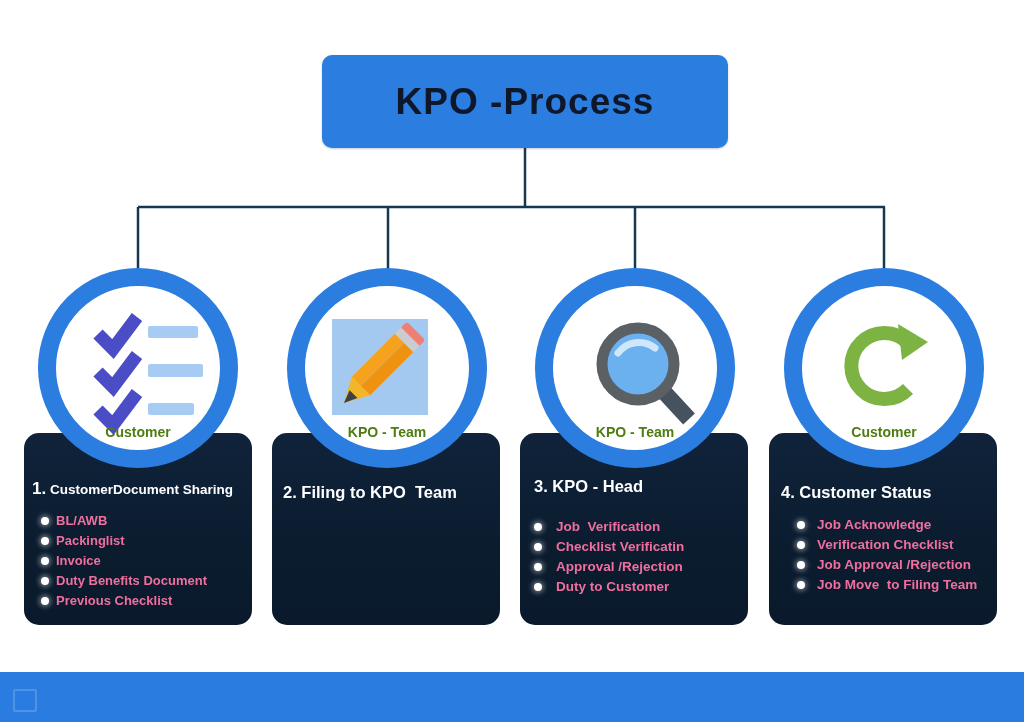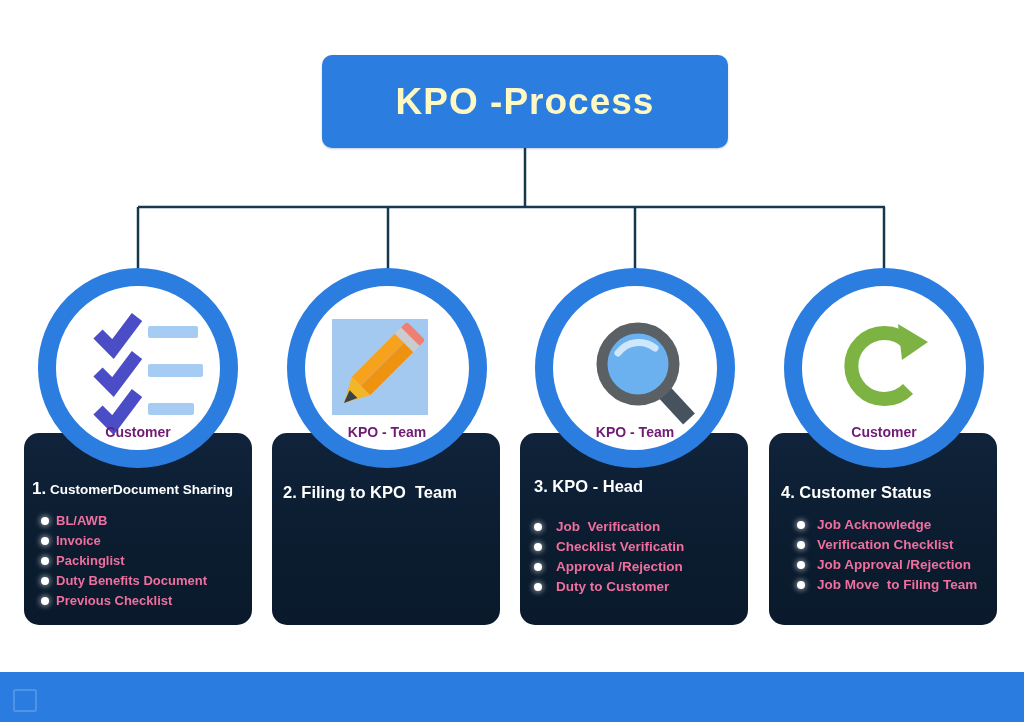--- a/index.html
+++ b/index.html
@@ -14,33 +14,33 @@
   svg.connectors{position:absolute;left:0;top:0;z-index:1;}
 
   
   .title-box{
     position:absolute;left:322px;top:55px;width:406px;height:93px;
     background:#2b7de0;border-radius:10px;z-index:4;
     display:flex;align-items:center;justify-content:center;
     box-shadow:0 1px 2px rgba(20,50,90,.25);
   }
   .title-box .title-text{
-    color:#fef9c3;font-size:37px;font-weight:bold;letter-spacing:1px;
+    color:#0f172a;font-size:37px;font-weight:bold;letter-spacing:1px;
     white-space:pre-wrap;
   }
 
   
   .node-circle{
     position:absolute;top:268px;width:164px;height:164px;
     border:18px solid #2b7de0;border-radius:50%;background:#ffffff;z-index:3;
   }
   .node-circle .icon-wrap{position:absolute;left:0;top:0;width:164px;height:164px;}
   .node-label{
     position:absolute;left:0;right:0;bottom:10px;text-align:center;
-    font-size:14px;font-weight:bold;color:#701a75;z-index:2;
+    font-size:14px;font-weight:bold;color:#4d7c0f;z-index:2;
   }
 
   
   .card{
     position:absolute;top:433px;width:228px;height:192px;
     background:#0c1e32;border-radius:15px;z-index:2;
     background:linear-gradient(180deg,#10233a 0%,#0b1c2f 60%,#0a1a2c 100%);
   }
   .card .heading{
     position:absolute;left:0;right:0;color:#ffffff;font-weight:bold;
@@ -162,22 +162,22 @@
         <polygon points="96,38 126,56 100,74" fill="#7cb342"></polygon>
       </svg>
     </div>
     <div class="node-label">Customer</div>
   </div>
 
   <div class="card" id="card-1" style="left:24px;">
     <div class="heading"><span class="num">1.</span><span> CustomerDocument Sharing</span></div>
     <ul>
       <li><span class="dot"></span><span>BL/AWB</span></li>
+      <li><span class="dot"></span><span>Packinglist</span></li>
       <li><span class="dot"></span><span>Invoice</span></li>
-      <li><span class="dot"></span><span>Packinglist</span></li>
       <li><span class="dot"></span><span>Duty Benefits Document</span></li>
       <li><span class="dot"></span><span>Previous Checklist</span></li>
     </ul>
   </div>
 
   <div class="card" id="card-2" style="left:272px;">
     <div class="heading"><span class="num">2.</span><span> Filing to KPO  Team</span></div>
   </div>
 
   <div class="card" id="card-3" style="left:520px;">

